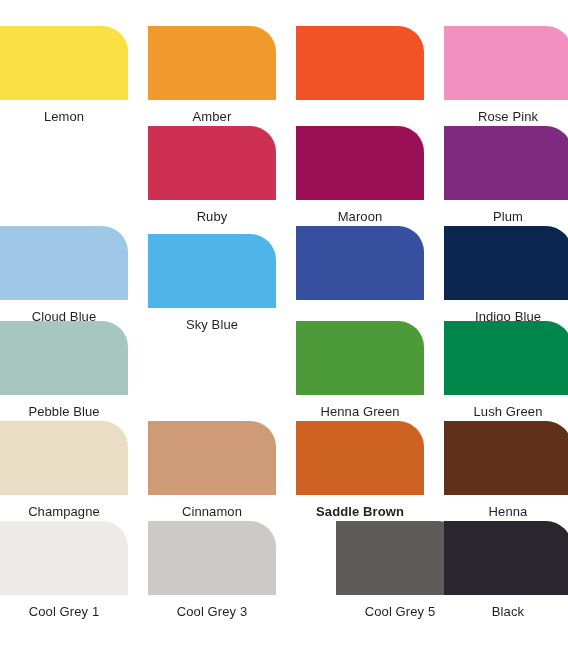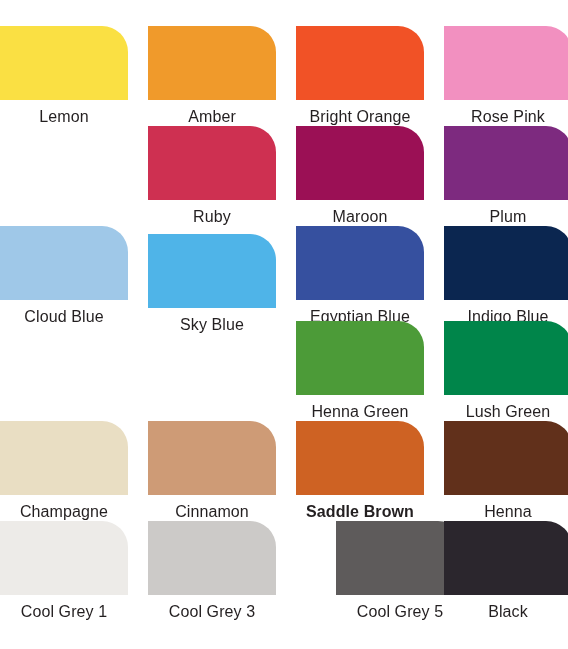--- a/index.html
+++ b/index.html
@@ -41,21 +41,21 @@
     width: 128px;
     height: 74px;
     border-top-right-radius: 26px;
     background: #cccccc;
   }
 
   .swatch-label {
     width: 128px;
     text-align: center;
     font-family: "Liberation Sans", sans-serif;
-    font-size: 16px;
+    font-size: 13px;
     line-height: 15px;
     color: #231f20;
     margin-top: 9px;
     white-space: nowrap;
     letter-spacing: 0.1px;
   }
 </style>
 </head>
 <body>
 
@@ -64,21 +64,20 @@
       <div class="swatch-cell" style="left: 0px; top: 26px;">
         <div class="swatch-chip" style="background: rgb(250, 224, 67); width: 128px; height: 74px;"></div>
         <div class="swatch-label">Lemon</div>
       </div>
       <div class="swatch-cell" style="left: 148px; top: 26px;">
         <div class="swatch-chip" style="background: rgb(240, 154, 43); width: 128px; height: 74px;"></div>
         <div class="swatch-label">Amber</div>
       </div>
       <div class="swatch-cell" style="left: 296px; top: 26px;">
         <div class="swatch-chip" style="background: rgb(241, 82, 38); width: 128px; height: 74px;"></div>
-        <div class="swatch-label">Bright Orange</div>
       </div>
       <div class="swatch-cell" style="left: 444px; top: 26px;">
         <div class="swatch-chip" style="background: rgb(242, 144, 192); width: 128px; height: 74px;"></div>
         <div class="swatch-label">Rose Pink</div>
       </div>
       <div class="swatch-cell" style="left: 148px; top: 126px;">
         <div class="swatch-chip" style="background: rgb(206, 48, 81); width: 128px; height: 74px;"></div>
         <div class="swatch-label">Ruby</div>
       </div>
       <div class="swatch-cell" style="left: 296px; top: 126px;">
@@ -92,25 +91,28 @@
       <div class="swatch-cell" style="left: 0px; top: 226px;">
         <div class="swatch-chip" style="background: rgb(159, 200, 232); width: 128px; height: 74px;"></div>
         <div class="swatch-label">Cloud Blue</div>
       </div>
       <div class="swatch-cell" style="left: 148px; top: 226px; margin-top: 8px;">
         <div class="swatch-chip" style="background: rgb(79, 180, 232); width: 128px; height: 74px;"></div>
         <div class="swatch-label">Sky Blue</div>
       </div>
       <div class="swatch-cell" style="left: 296px; top: 226px;">
         <div class="swatch-chip" style="background: rgb(54, 80, 159); width: 128px; height: 74px;"></div>
-        <div class="swatch-label">Egyptian Blue</div>
       </div>
       <div class="swatch-cell" style="left: 444px; top: 226px;">
         <div class="swatch-chip" style="background: rgb(11, 38, 80); width: 128px; height: 74px;"></div>
         <div class="swatch-label">Indigo Blue</div>
+      </div>
+      <div class="swatch-cell" style="left: 0px; top: 321px;">
+        <div class="swatch-chip" style="background: rgb(167, 198, 192); width: 128px; height: 74px;"></div>
+        <div class="swatch-label">Pebble Blue</div>
       </div>
       <div class="swatch-cell" style="left: 296px; top: 321px;">
         <div class="swatch-chip" style="background: rgb(76, 155, 56); width: 128px; height: 74px;"></div>
         <div class="swatch-label">Henna Green</div>
       </div>
       <div class="swatch-cell" style="left: 444px; top: 321px;">
         <div class="swatch-chip" style="background: rgb(0, 133, 74); width: 128px; height: 74px;"></div>
         <div class="swatch-label">Lush Green</div>
       </div>
       <div class="swatch-cell" style="left: 0px; top: 421px;">

